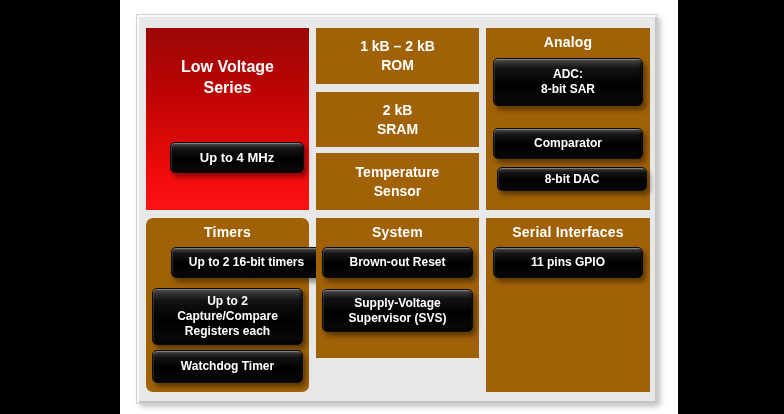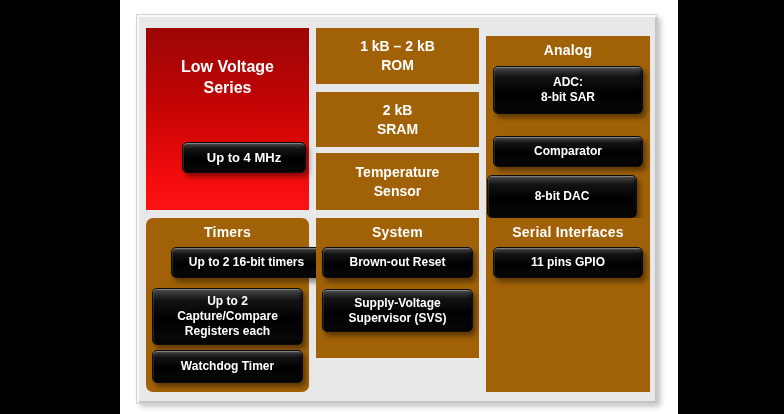--- a/index.html
+++ b/index.html
@@ -80,42 +80,42 @@
 <div class="canvas">
 
   <div class="sidebar left"></div>
   <div class="sidebar right"></div>
 
   <div class="frame">
 
     <div class="red-block" style="left:9px; top:13px; width:163px; height:182px;">
       <div class="red-title">Low Voltage
 Series</div>
-      <div class="btn badge" style="left:36px; top:114px; width:124px; height:31px;">Up to 4 MHz</div>
+      <div class="btn badge" style="left:24px; top:114px; width:134px; height:31px;">Up to 4 MHz</div>
     </div>
 
     <div class="panel" style="left:179px; top:13px; width:163px; height:56px;">
       <div class="mem-label">1 kB – 2 kB
 ROM</div>
     </div>
     <div class="panel" style="left:179px; top:77px; width:163px; height:55px;">
       <div class="mem-label">2 kB
 SRAM</div>
     </div>
     <div class="panel" style="left:179px; top:138px; width:163px; height:57px;">
       <div class="mem-label">Temperature
 Sensor</div>
     </div>
 
-    <div class="panel" style="left:349px; top:13px; width:164px; height:182px;margin-top:8px;">
+    <div class="panel" style="left:349px; top:13px; width:164px; height:182px;">
       <div class="panel-title">Analog</div>
       <div class="btn" style="left:7px; top:30px; width:150px; height:48px;">ADC:
 8-bit SAR</div>
       <div class="btn" style="left:7px; top:100px; width:150px; height:31px;">Comparator</div>
-      <div class="btn" style="left:1px; top:139px; width:150px; height:43px;">8-bit DAC</div>
+      <div class="btn" style="left:11px; top:139px; width:150px; height:24px;">8-bit DAC</div>
     </div>
 
     <div class="panel" style="left:9px; top:203px; width:163px; height:174px;border-radius:7px;">
       <div class="panel-title">Timers</div>
       <div class="btn" style="left:6px; top:29px; width:151px; height:31px;margin-left:19px;">Up to 2 16-bit timers</div>
       <div class="btn" style="left:6px; top:70px; width:151px; height:57px;">Up to 2
 Capture/Compare
 Registers each</div>
       <div class="btn" style="left:6px; top:132px; width:151px; height:33px;">Watchdog Timer</div>
     </div>

